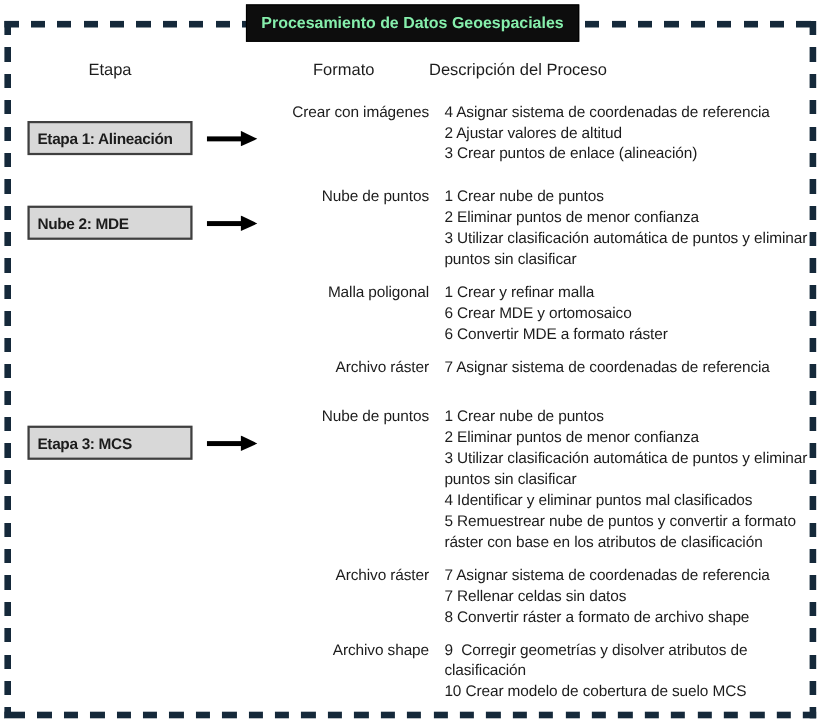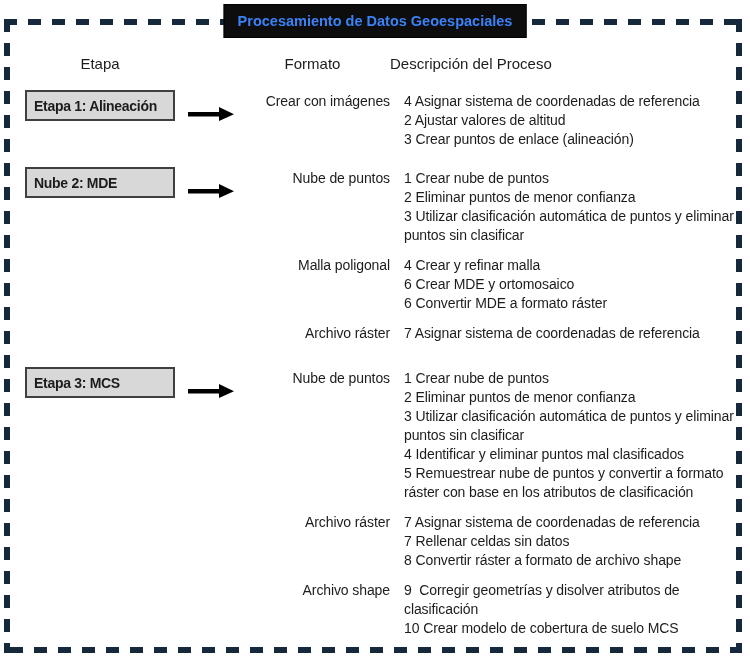--- a/index.html
+++ b/index.html
@@ -13,38 +13,38 @@
     background:repeating-linear-gradient(90deg,#15293a 0 13px,transparent 13px 24px); }
   .b-top { top:19px; }
   .b-bottom { top:647px; background-position:6px 0; }
   .b-left,.b-right { position:absolute; top:19px; height:634px; width:6px;
     background:repeating-linear-gradient(180deg,#15293a 0 13px,transparent 13px 24px); }
   .b-left { left:4px; }
   .b-right { left:736px; }
 
   .title-box {
     position:absolute; top:4px; left:50%; transform:translateX(-50%);
-    background:#0d0d0d; color:#3b82f6; font-weight:bold; font-size:14.5px;
+    background:#0d0d0d; color:#86efac; font-weight:bold; font-size:14.5px;
     padding:8px 13px; white-space:nowrap; border:1px solid #000;
   }
 
   .flow { position:absolute; top:55px; left:0; right:0; }
 
   .headers { display:flex; font-weight:normal; font-size:15px; margin-bottom:18px; }
   .h-etapa   { margin-left:25px; width:150px; text-align:center; }
   .h-formato { margin-left:60px; width:155px; text-align:center; }
   .h-desc    { margin-left:0;  width:345px; text-align:left; }
 
   .stage-section { margin-top:18px; }
   .stage-section.s3 { margin-top:24px; }
   .group-row { display:flex; align-items:flex-start; }
   .group-row + .group-row { margin-top:9px; }
 
   .col-stage { width:235px; flex:none; box-sizing:border-box; padding-left:25px;
-    display:flex; align-items:flex-end; }
+    display:flex; align-items:center;margin-top:20px; }
   .stage-box { box-sizing:border-box; width:150px; height:31px;
     background:#d8d8d8; border:2px solid #3f3f3f;
     display:flex; align-items:center; padding:0 7px;
     font-weight:bold; font-size:14px; letter-spacing:-0.3px; white-space:nowrap; }
   .arrow { margin-left:13px; flex:none; }
 
   .col-format { width:155px; flex:none; text-align:right; font-size:14px;
     line-height:19px; padding-top:2px; letter-spacing:-0.1px; }
   .col-desc { margin-left:14px; width:340px; font-size:14px; line-height:19px;
     padding-top:2px; letter-spacing:-0.1px; }
@@ -99,21 +99,21 @@
         <div class="col-desc">
           <div class="desc-item">1 Crear nube de puntos</div>
           <div class="desc-item">2 Eliminar puntos de menor confianza</div>
           <div class="desc-item">3 Utilizar clasificación automática de puntos y eliminar puntos sin clasificar</div>
         </div>
       </div>
       <div class="group-row">
         <div class="col-stage"></div>
         <div class="col-format">Malla poligonal</div>
         <div class="col-desc">
-          <div class="desc-item">4 Crear y refinar malla</div>
+          <div class="desc-item">1 Crear y refinar malla</div>
           <div class="desc-item">6 Crear MDE y ortomosaico</div>
           <div class="desc-item">6 Convertir MDE a formato ráster</div>
         </div>
       </div>
       <div class="group-row">
         <div class="col-stage"></div>
         <div class="col-format">Archivo ráster</div>
         <div class="col-desc">
           <div class="desc-item">7 Asignar sistema de coordenadas de referencia</div>
         </div>

